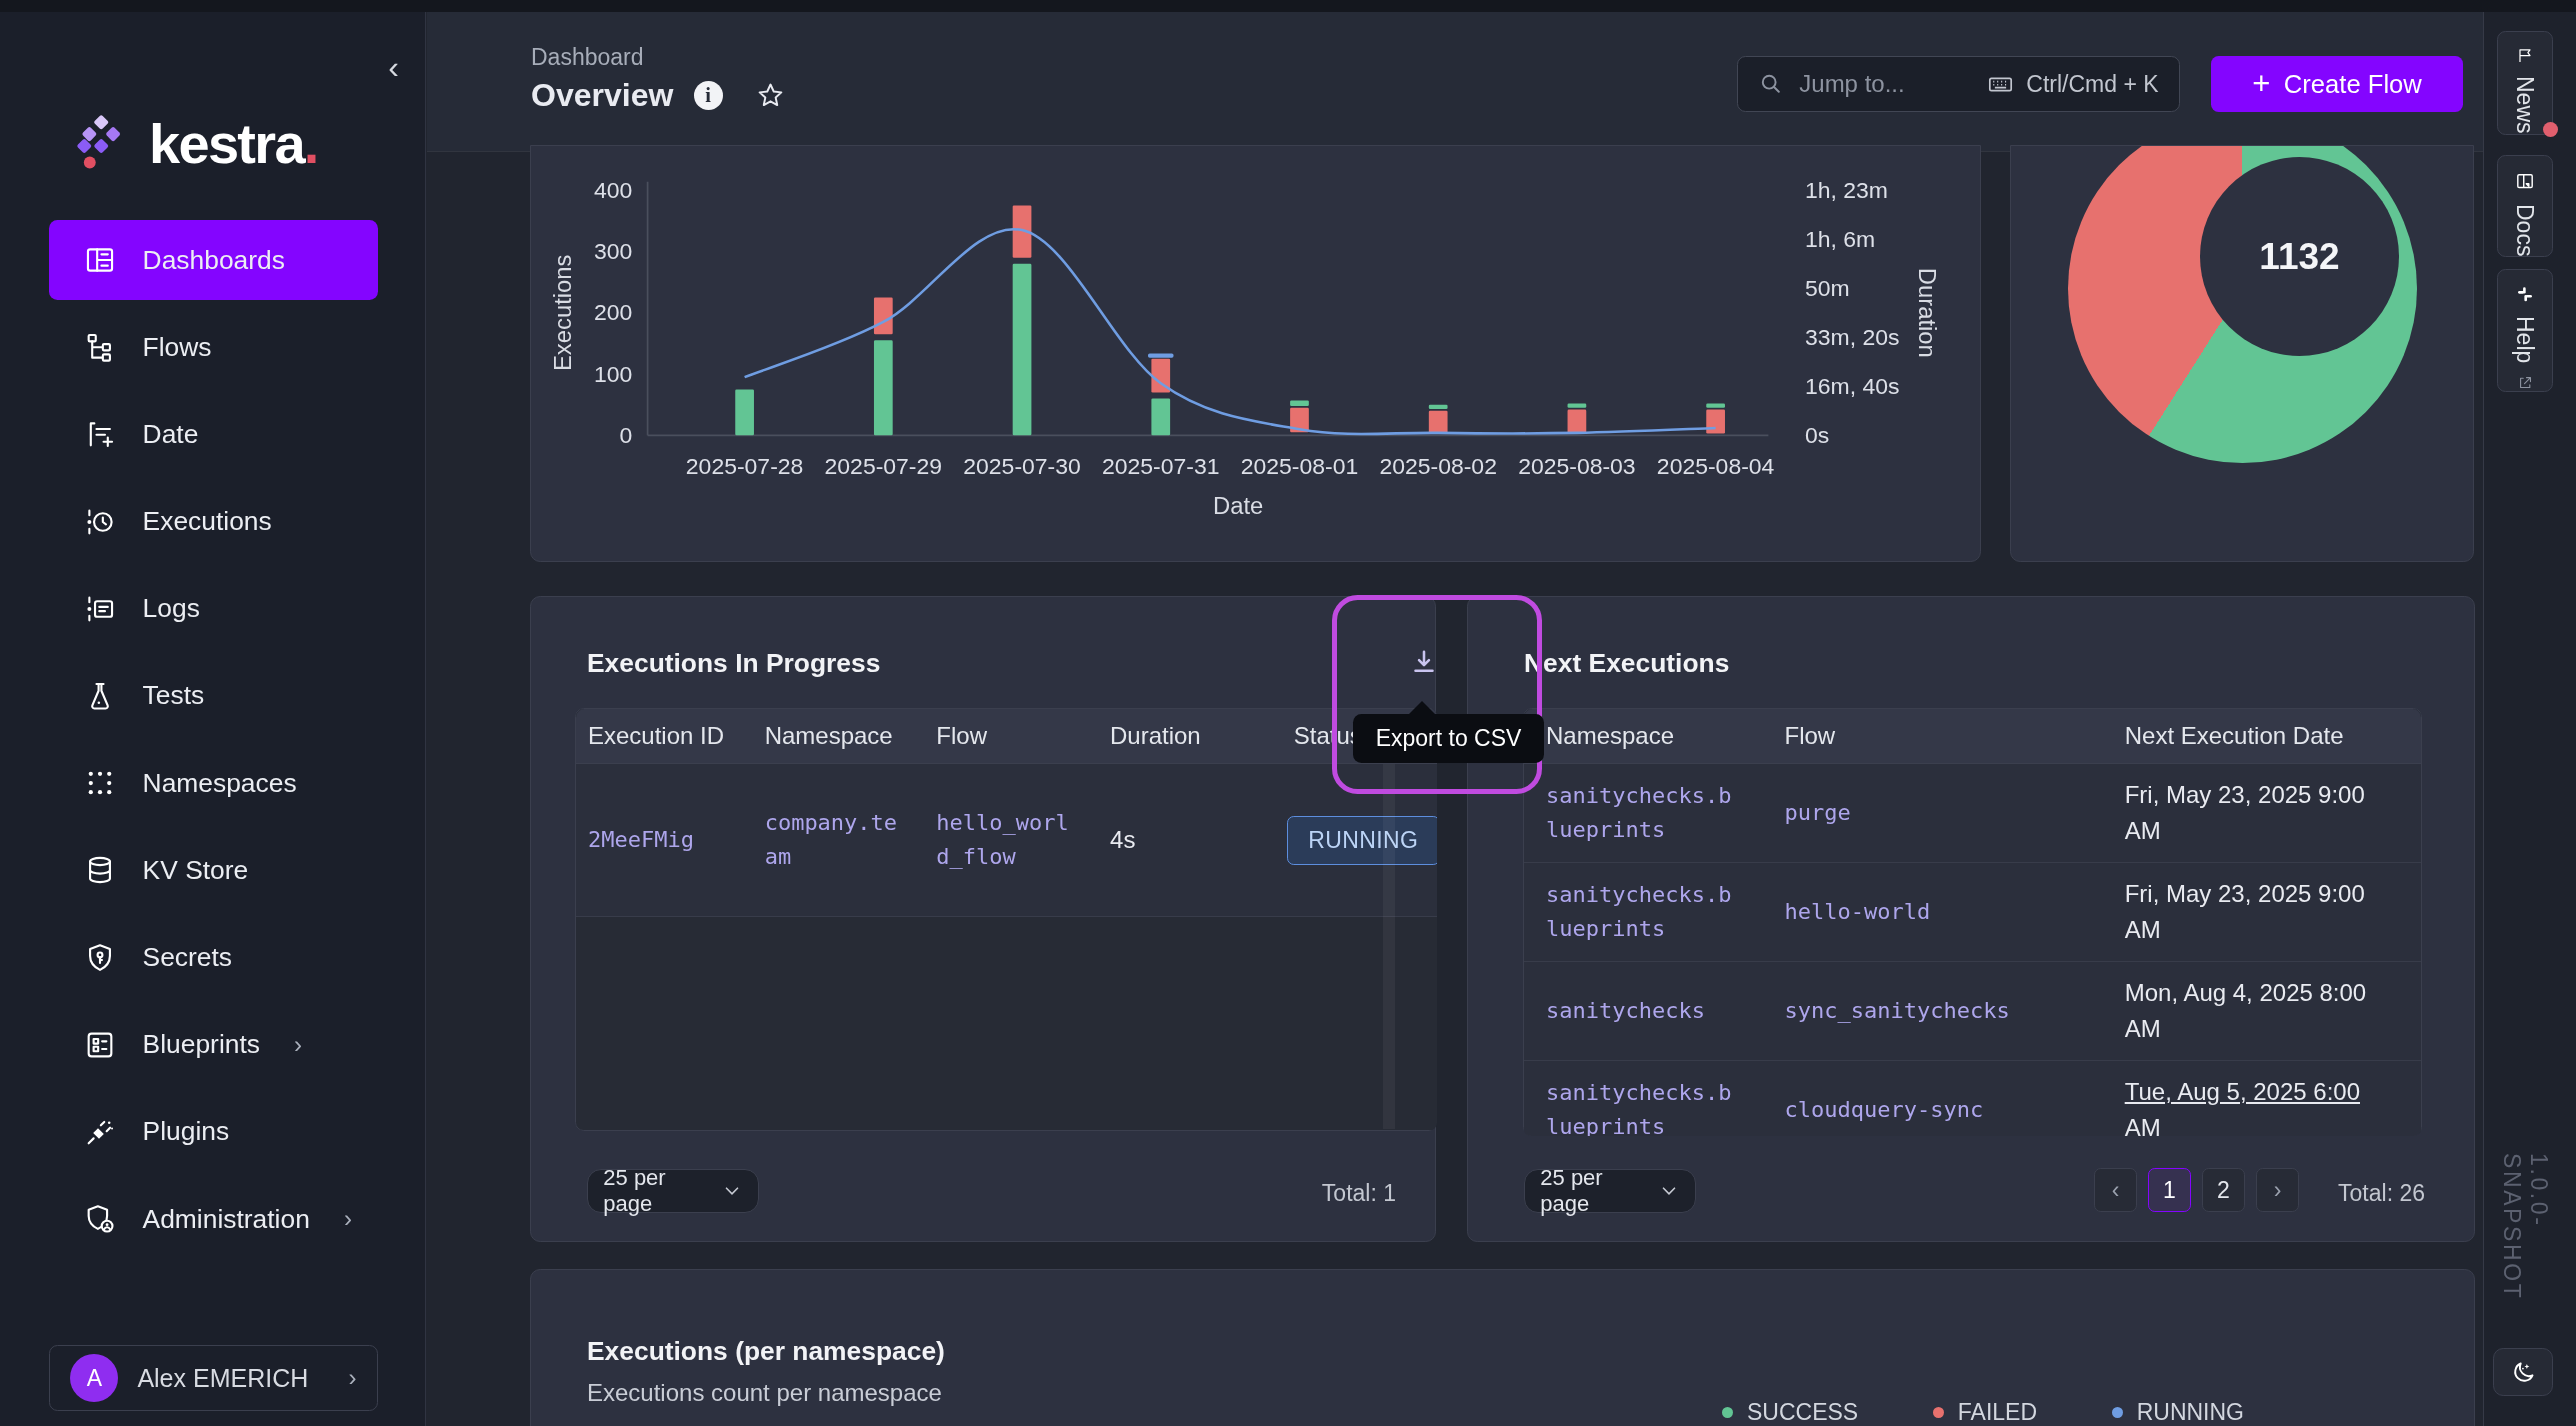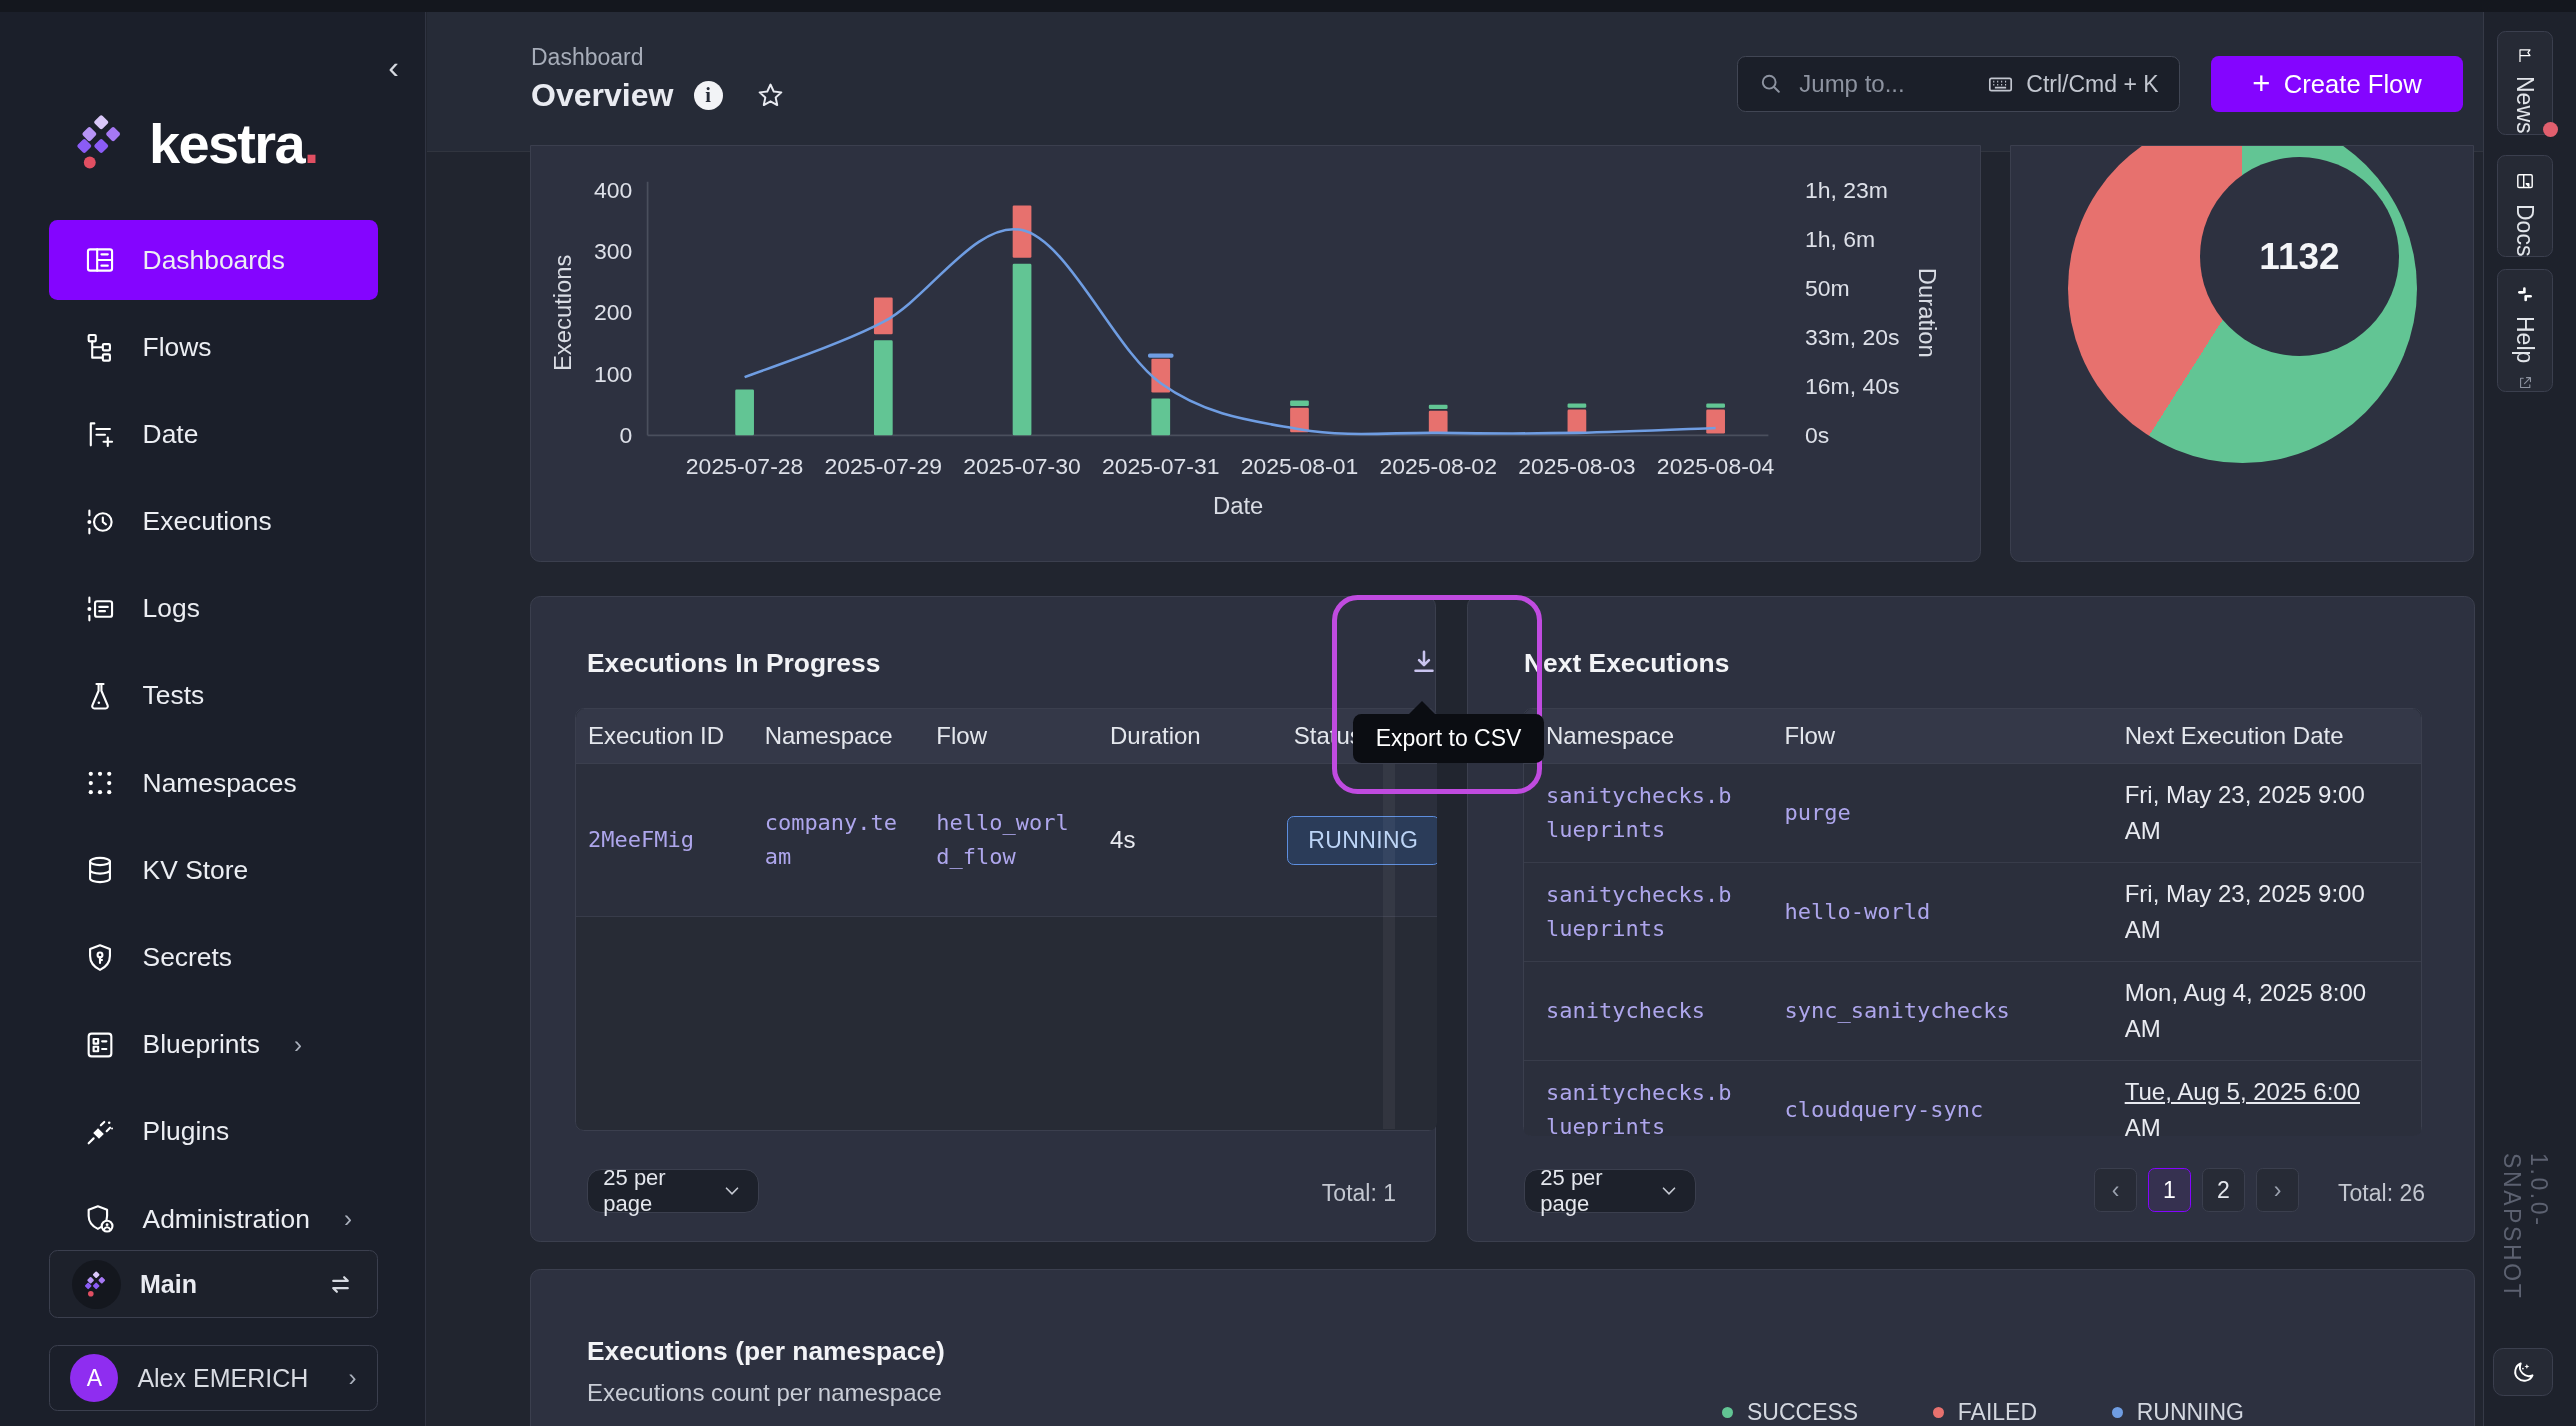--- a/index.html
+++ b/index.html
@@ -270,36 +270,20 @@
           <path d="M10.5 3l6.5 2.4v4.4c0 4.5-2.6 7.2-6.5 9.2-3.9-2-6.5-4.7-6.5-9.2V5.4z"></path>
           <circle cx="17" cy="17" r="3.8" class="bgfill" stroke="#fff"></circle>
           <circle cx="17" cy="16" r="1" class="f"></circle>
             <path d="M14.9 19.2c.5-.9 1.2-1.4 2.1-1.4s1.6.5 2.1 1.4"></path>
           </svg>
         <span class="nav-label">Administration</span>
         <span class="nav-chev">›</span>
       </div>
     </div>
 
-    <div class="abs tenant">
-      <div class="tenant-logo">
-        <svg width="25.6" height="27" viewBox="0 0 64 66">
-          <rect x="24" y="2" width="13" height="13" rx="2.5" transform="rotate(45 30.5 8.5)" fill="#d9c7f8"></rect>
-          <rect x="10" y="16" width="13" height="13" rx="2.5" transform="rotate(45 16.5 22.5)" fill="#b794f6"></rect>
-          <rect x="38" y="16" width="13" height="13" rx="2.5" transform="rotate(45 44.5 22.5)" fill="#a678f4"></rect>
-          <rect x="4" y="30" width="13" height="13" rx="2.5" transform="rotate(45 10.5 36.5)" fill="#8b5cf6"></rect>
-          <rect x="24" y="30" width="13" height="13" rx="2.5" transform="rotate(45 30.5 36.5)" fill="#8b5cf6"></rect>
-          <circle cx="17" cy="56" r="7" fill="#e14f62"></circle>
-          </svg>
-      </div>
-      <span class="tenant-name">Main</span>
-      <svg width="29" height="29" viewBox="0 0 24 24" fill="none" stroke="#d6d9e0" stroke-width="1.8" stroke-linecap="round" stroke-linejoin="round">
-        <path d="M6 9h12M15 6l3 3M18 15H6M9 18l-3-3"></path>
-        </svg>
-    </div>
 
     <div class="abs userbox">
       <div class="avatar">A</div>
       <span class="username">Alex EMERICH</span>
       <span class="nav-chev">›</span>
     </div>
   </div>
 
   <div class="abs header">
     <div class="abs breadcrumb">Dashboard</div>

